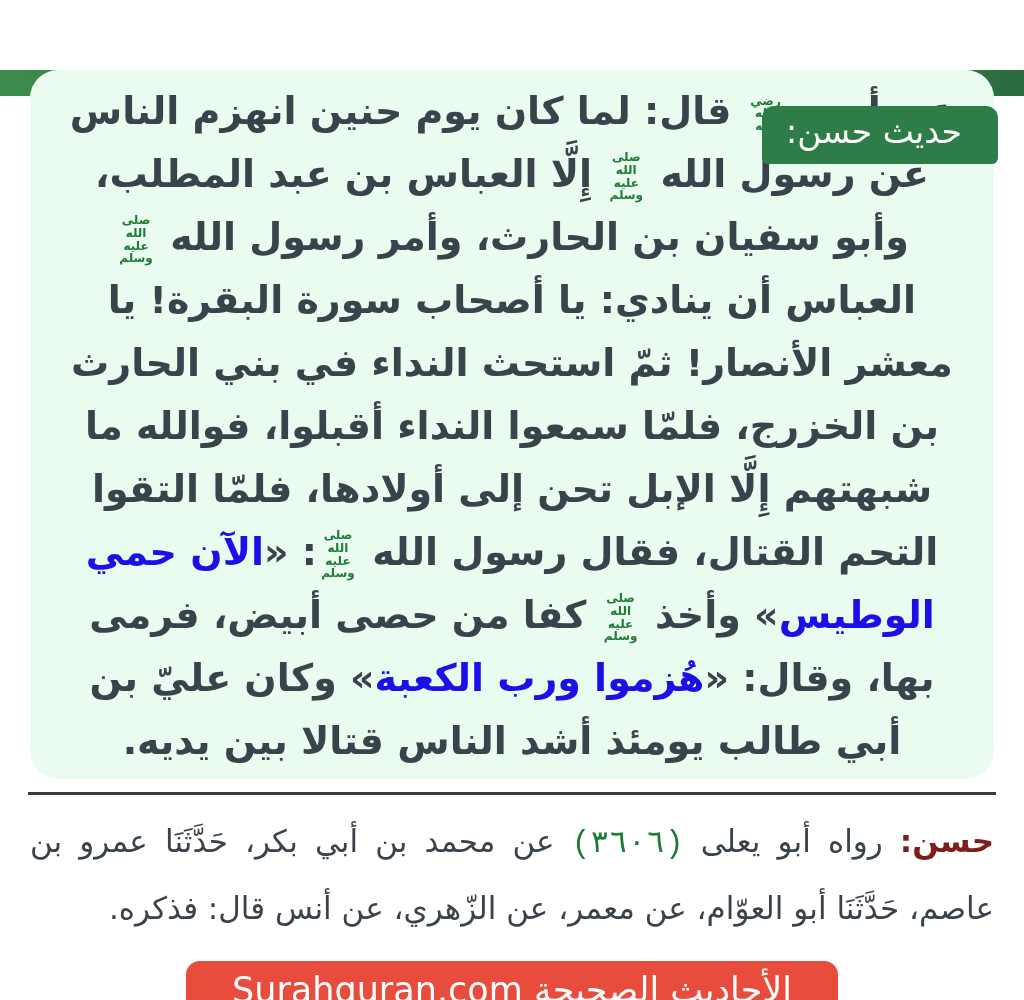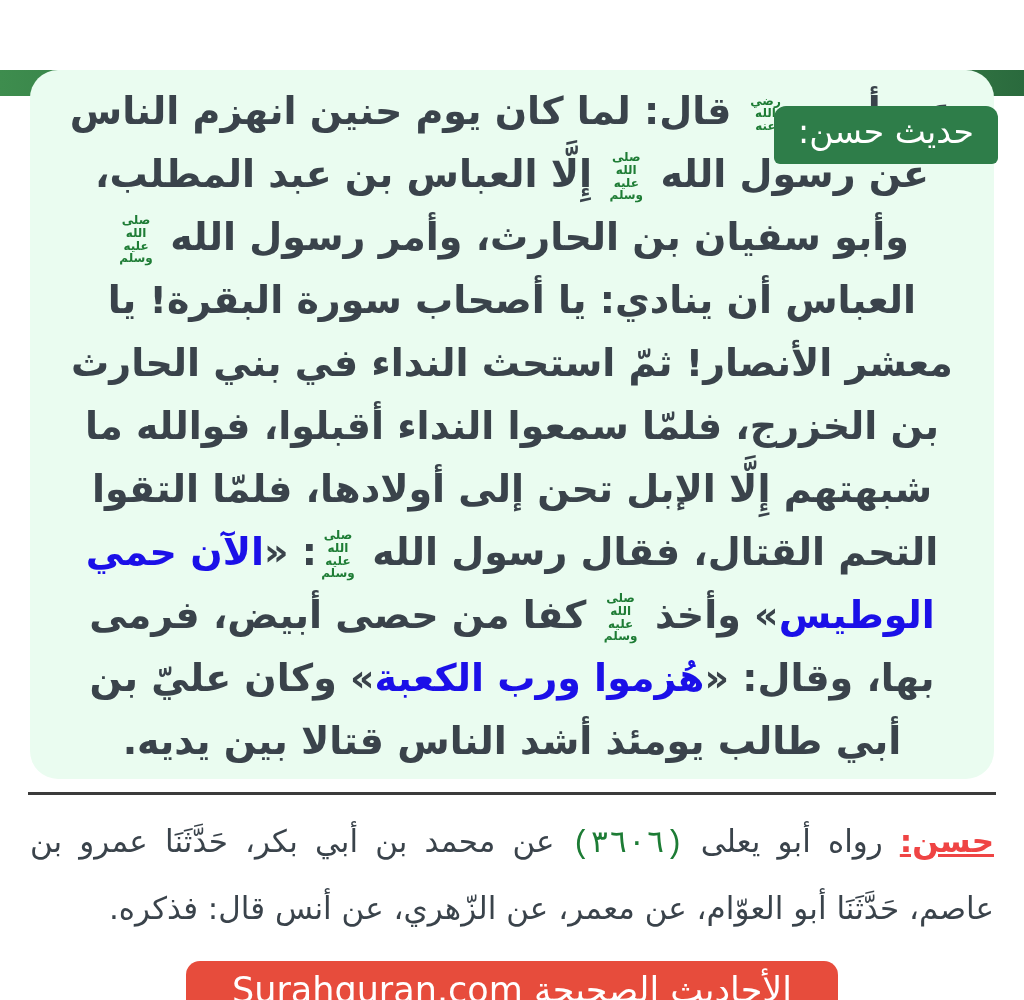--- a/index.html
+++ b/index.html
@@ -26,21 +26,21 @@
   }
   
   .grade-badge {
     position: absolute;
     top: 36px;
     right: 26px;
     background: #2e7d49;
     color: #ffffff;
     font-size: 33px;
     font-weight: 400;
-    padding: 6px 24px 12px 24px;
+    padding: 6px 36px 12px 24px;
     border-radius: 12px 12px 6px 6px;
     line-height: 1.2;
     z-index: 2;
   }
   
   .hadith-box {
     position: relative;
     width: 912px;
     margin: 70px auto 0 auto;
     margin-top: 70px;
@@ -82,23 +82,22 @@
   .grading {
     width: 964px;
     margin: 14px auto 0 auto;
     font-size: 31px;
     font-weight: 400;
     line-height: 64px;
     text-align: justify;
     color: #3c3c3c;
   }
   .grading-label {
-    color: #ef4444;
+    color: #7f1d1d;
     font-weight: 700;
-    text-decoration: underline;
   }
   .seg-number { color: #1d7c35; font-family: Liberation Mono, monospace; }
   
   .footer-badge {
     position: relative;
     display: block;
     width: fit-content;
     margin: 21px auto 0 auto;
     background: #e74c3c;
     color: #ffffff;

